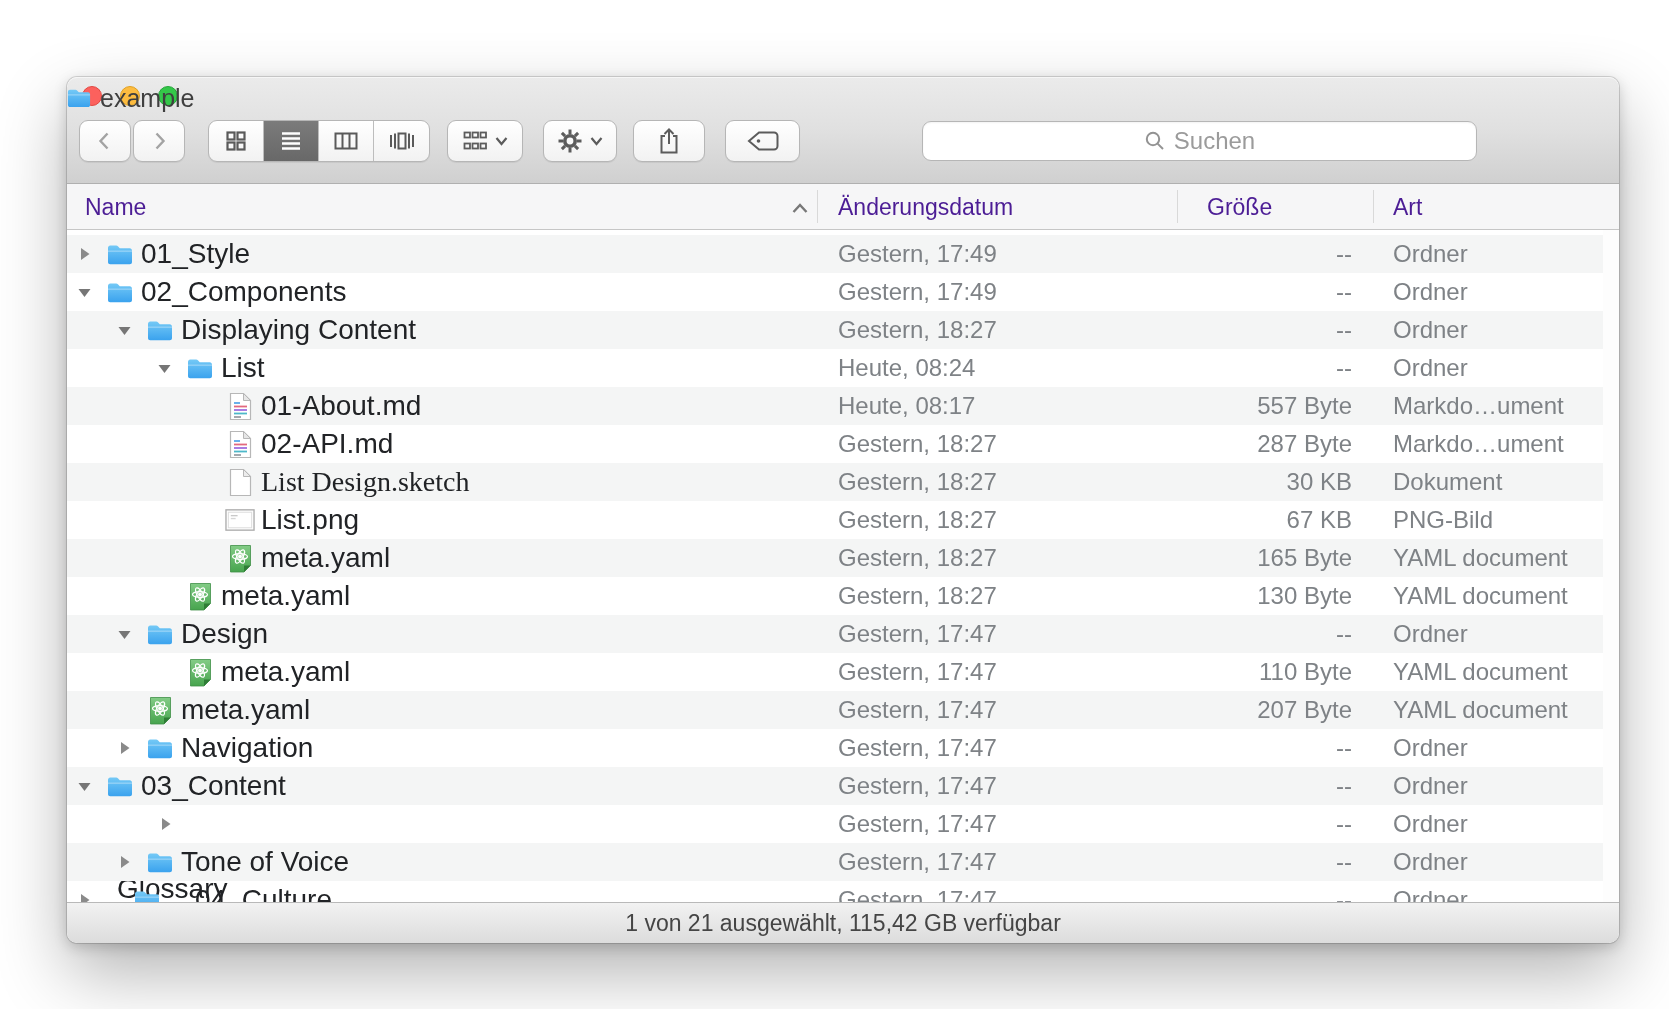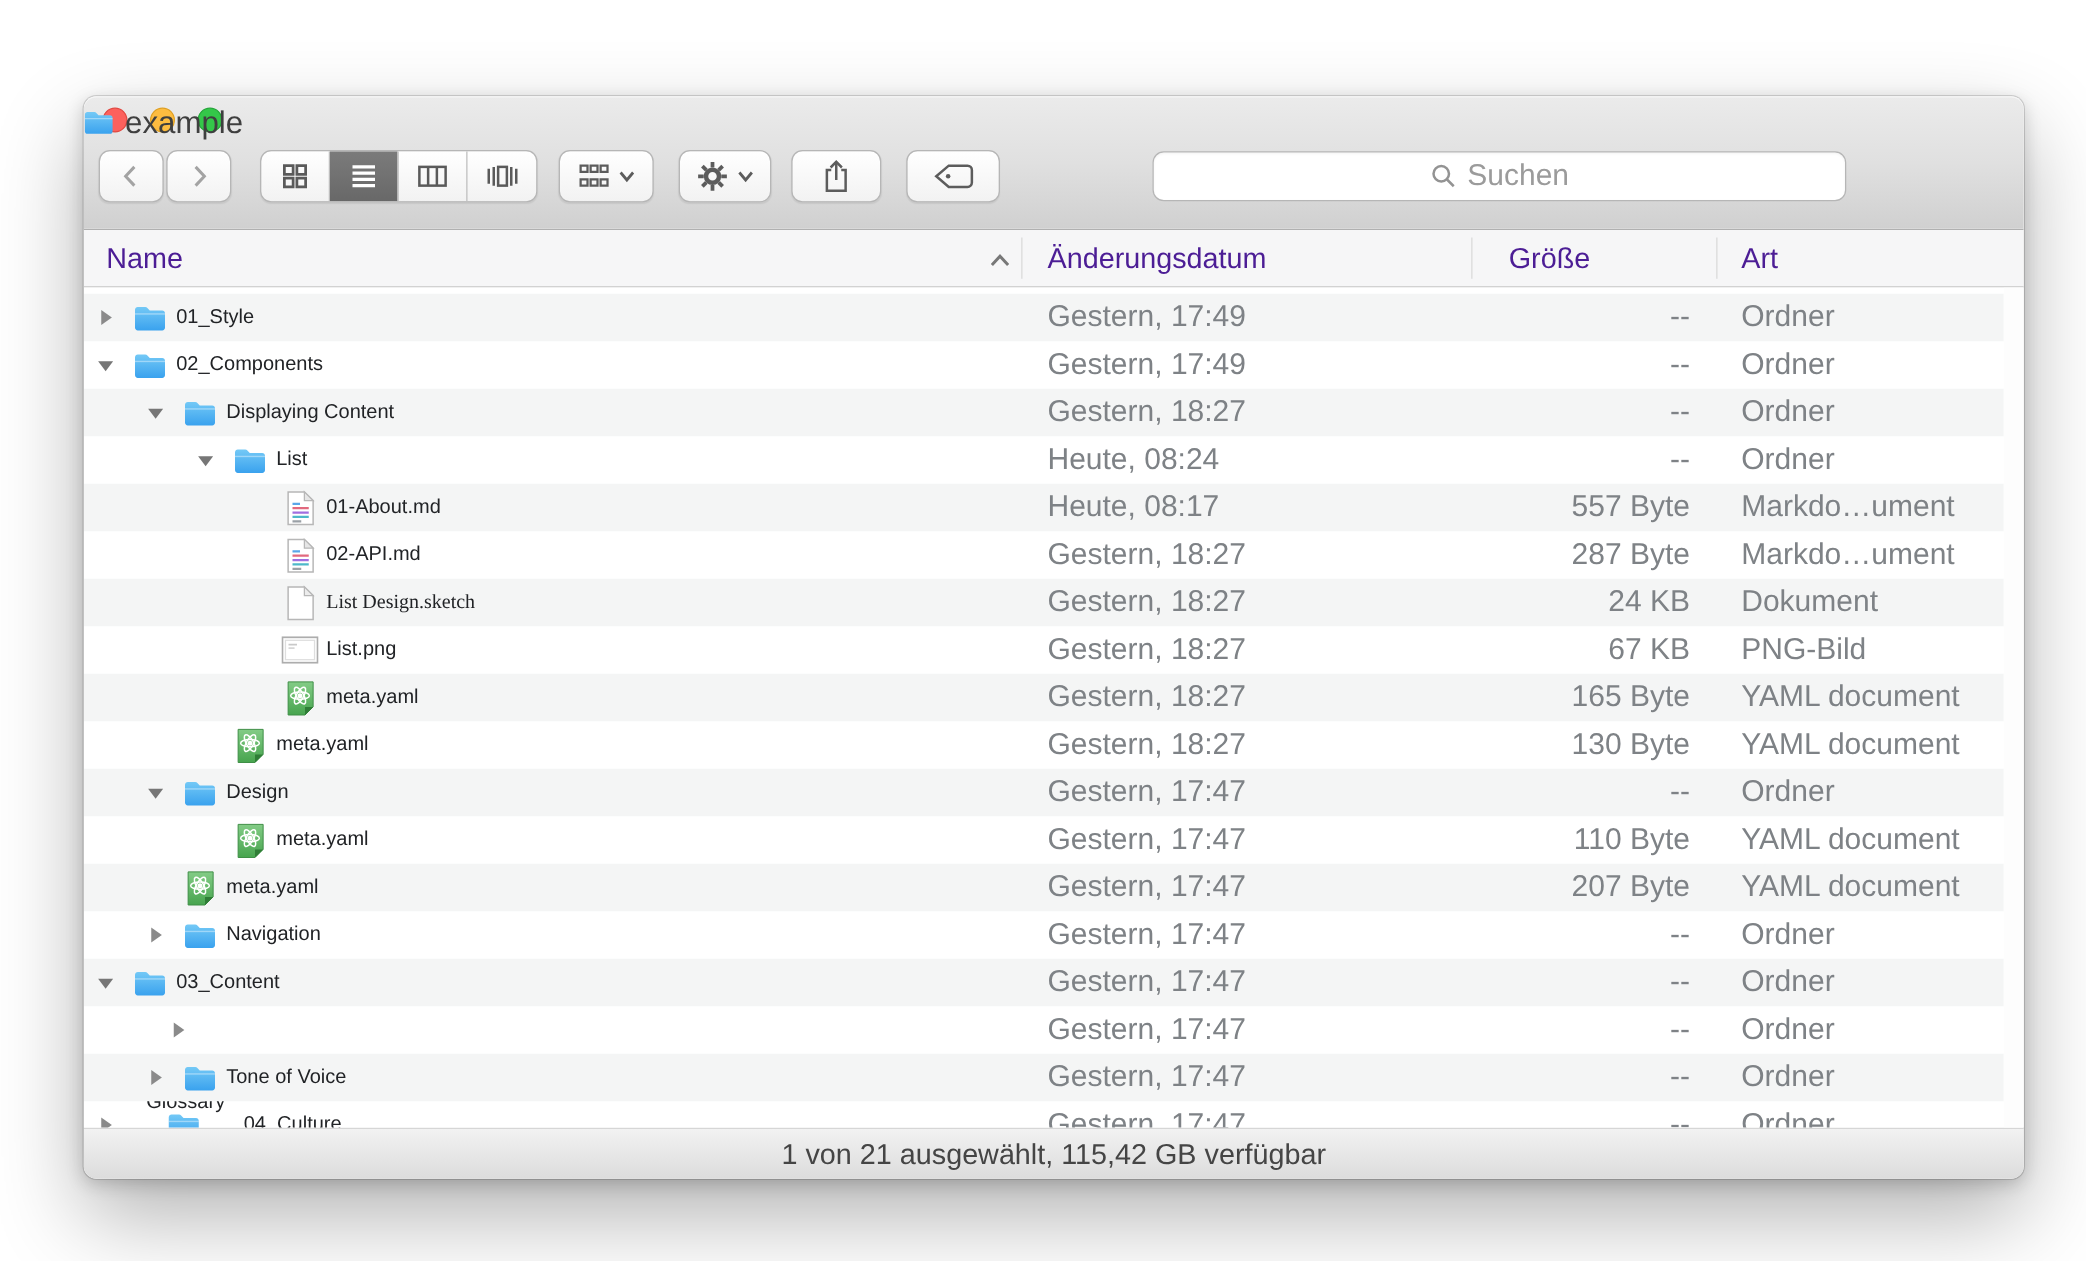--- a/index.html
+++ b/index.html
@@ -60,21 +60,21 @@
   .col-div { position:absolute; top:6px; bottom:6px; width:1px; background:#d9d9d9; }
   .sort-ind { position:absolute; left:724px; top:50%; transform:translateY(-50%); }
 
   
   .list { flex:1 1 auto; position:relative; overflow:hidden; background:#fff; padding-top:5px; }
   .row { position:relative; height:38px; width:1536px; display:flex; align-items:center; }
   .row.stripe { background:#f4f5f5; }
   .c-name { display:flex; align-items:center; height:100%; }
   .disc-box { width:28px; height:100%; flex:none; display:flex; align-items:center; }
   .file-icon { width:30px; height:30px; flex:none; margin-right:6px; display:flex; align-items:center; justify-content:center; }
-  .fname { font-size:16px; color:#212326; white-space:nowrap; }
+  .fname { font-size:28px; color:#212326; white-space:nowrap; }
   .c-date, .c-kind { position:absolute; font-size:24px; color:#7e8286; white-space:nowrap; }
   .c-date { left:771px; }
   .c-size { position:absolute; left:1108px; width:177px; text-align:right; font-size:24px; color:#7e8286; }
   .c-kind { left:1326px; }
   .scroll-track { position:absolute; right:0; top:0; bottom:0; width:16px; background:#fdfdfd; }
 
   
   .status-bar { height:41px; flex:none; border-top:1px solid #b9b9b9;
     background:linear-gradient(#f2f2f2,#dcdcdc);
     display:flex; align-items:center; justify-content:center;
@@ -392,21 +392,21 @@
           <span class="disc-box"></span>
           <span class="file-icon">
             <svg width="23" height="29" viewBox="0 0 23 29">
     <path d="M1.5 1.5 h13 l7 7 v19 h-20 Z" fill="#fff" stroke="#b7b7b7" stroke-width="1.2"></path>
     <path d="M14.5 1.5 l7 7 h-7 Z" fill="#ececec" stroke="#b7b7b7" stroke-width="1"></path>
             </svg>
           </span>
           <span class="fname">List Design.sketch</span>
         </div>
         <div class="c-date">Gestern, 18:27</div>
-        <div class="c-size">24 KB</div>
+        <div class="c-size">30 KB</div>
         <div class="c-kind">Dokument</div>
       </div>
       <div class="row">
         <div class="c-name" style="padding-left: 130px;">
           <span class="disc-box"></span>
           <span class="file-icon">
             <svg width="31" height="24" viewBox="0 0 31 24">
     <rect x="1" y="1.5" width="29" height="21" fill="#fdfdfd" stroke="#adadad" stroke-width="1.4"></rect>
     <rect x="3.5" y="4" width="24" height="16" fill="#fff" stroke="#dedede" stroke-width="1"></rect>
     <line x1="6" y1="7.5" x2="13" y2="7.5" stroke="#c9c9c9" stroke-width="1.4"></line>

